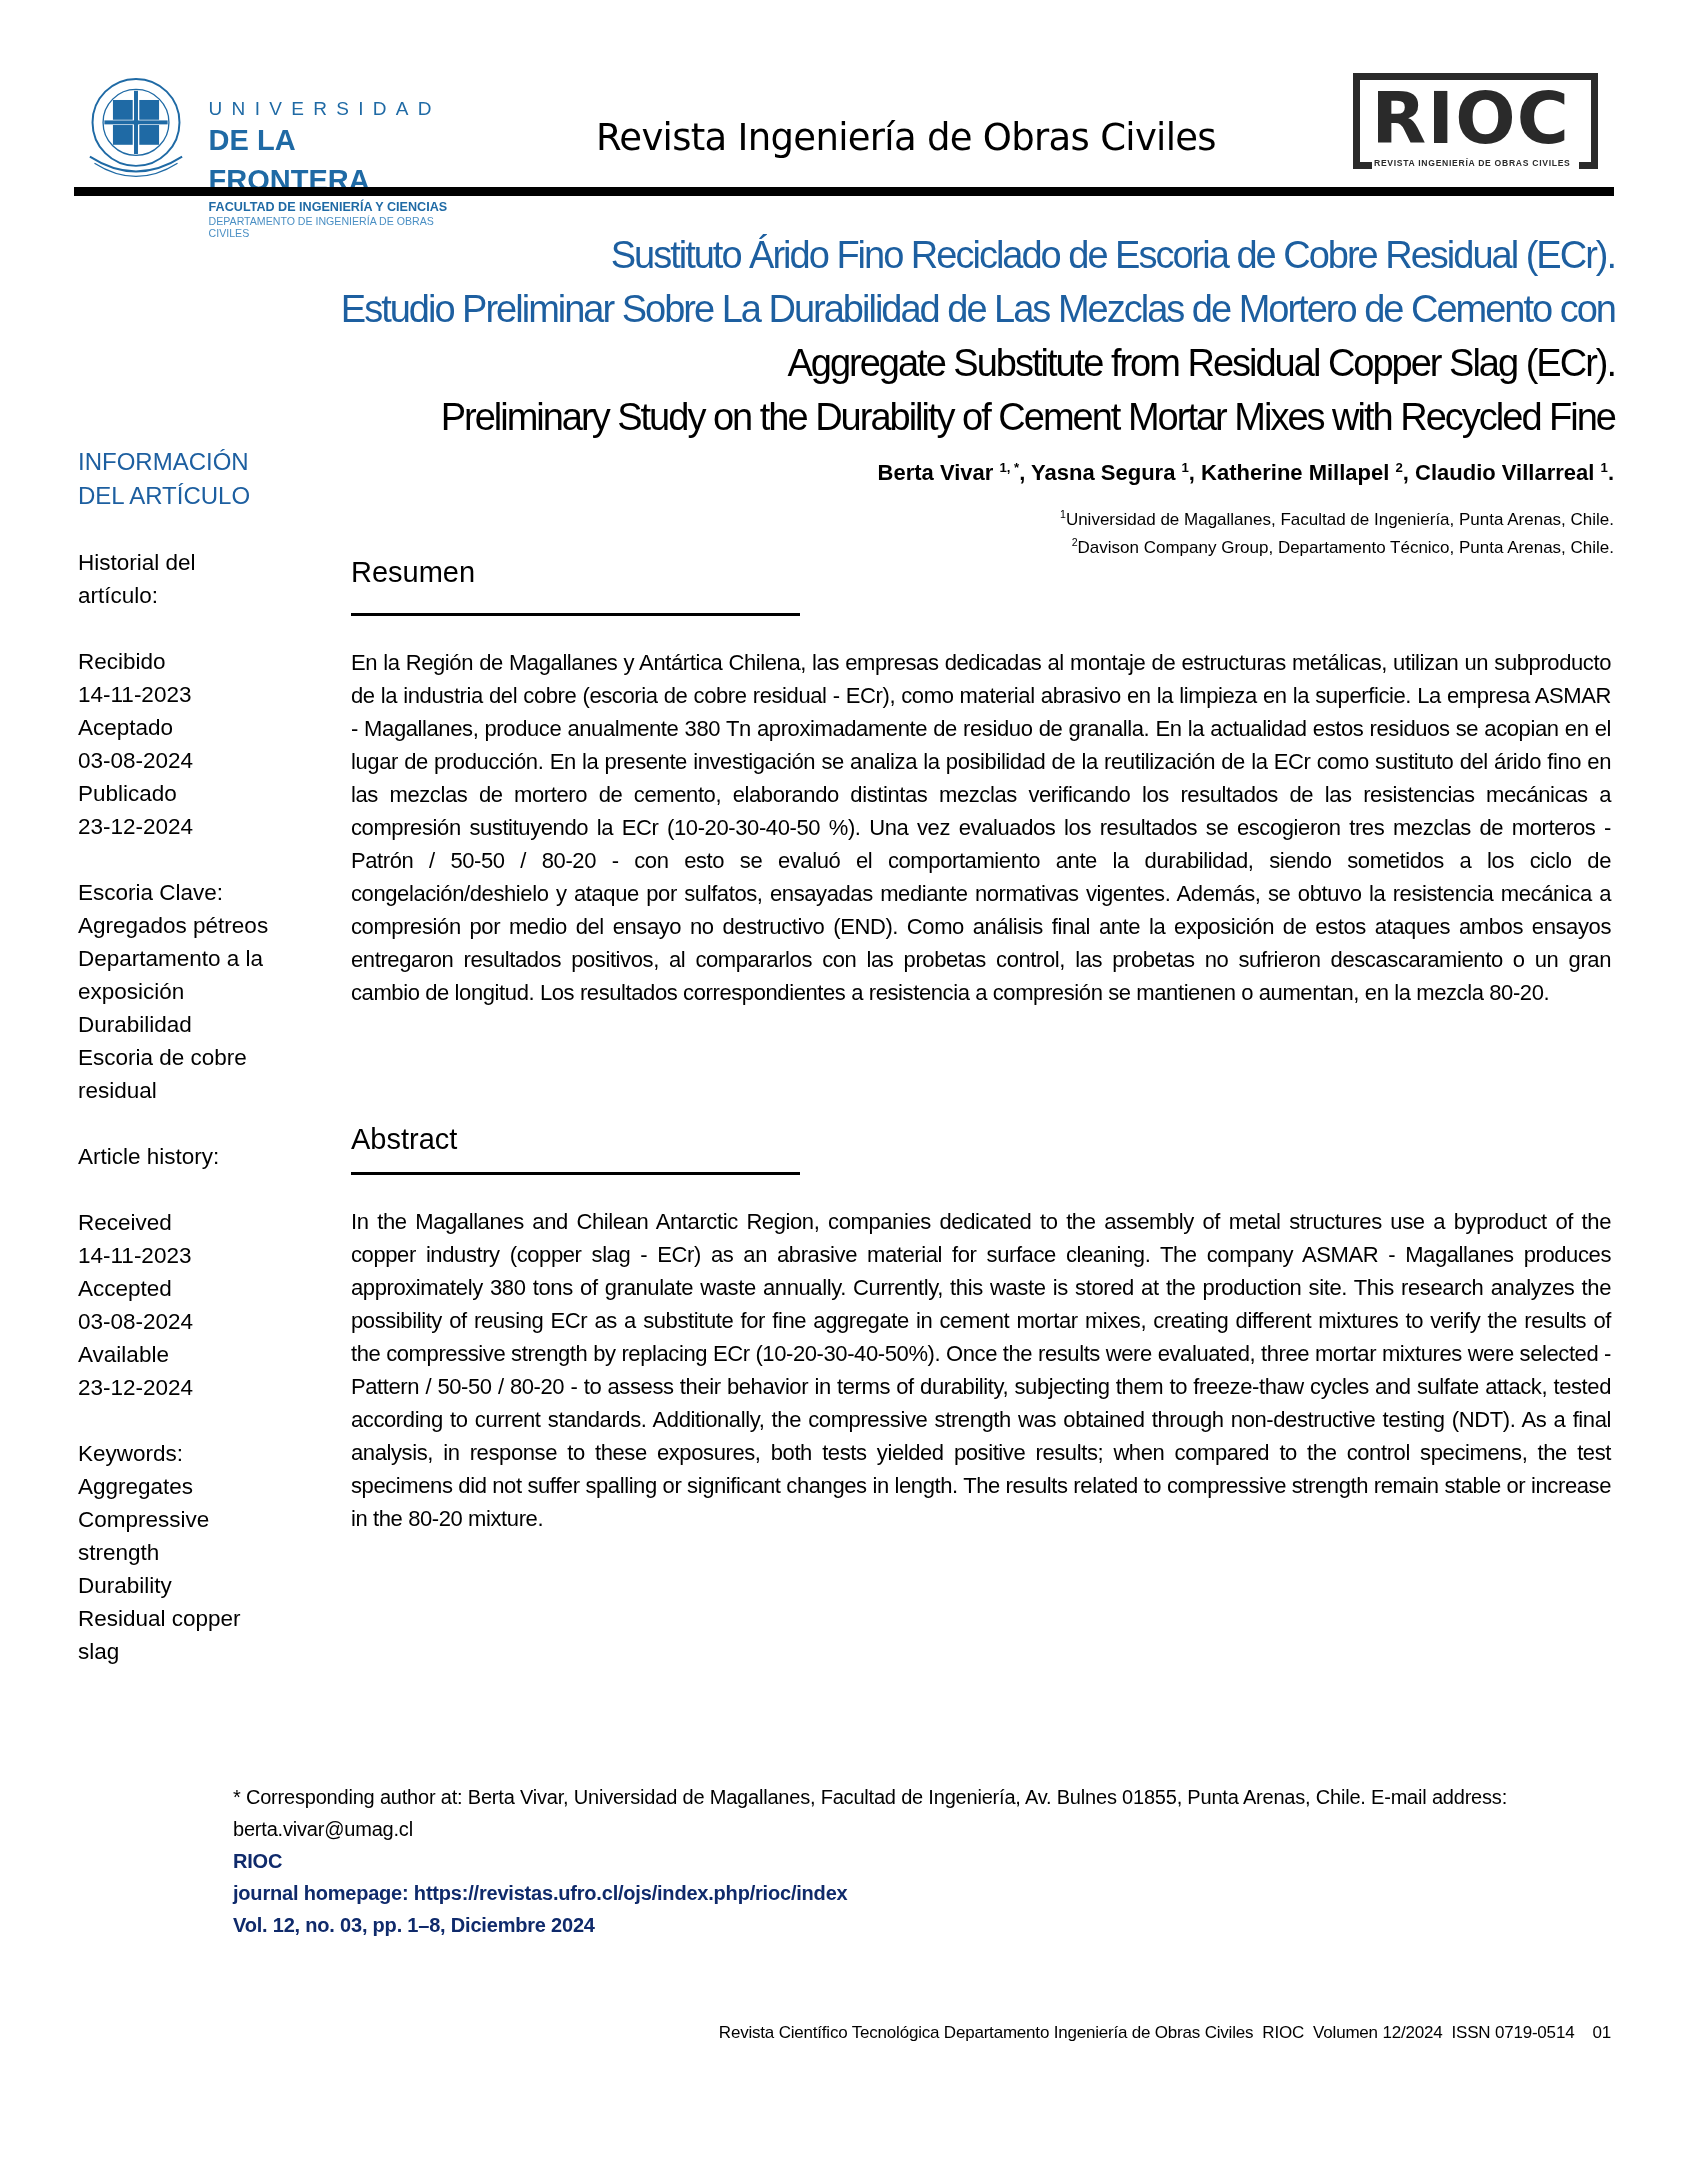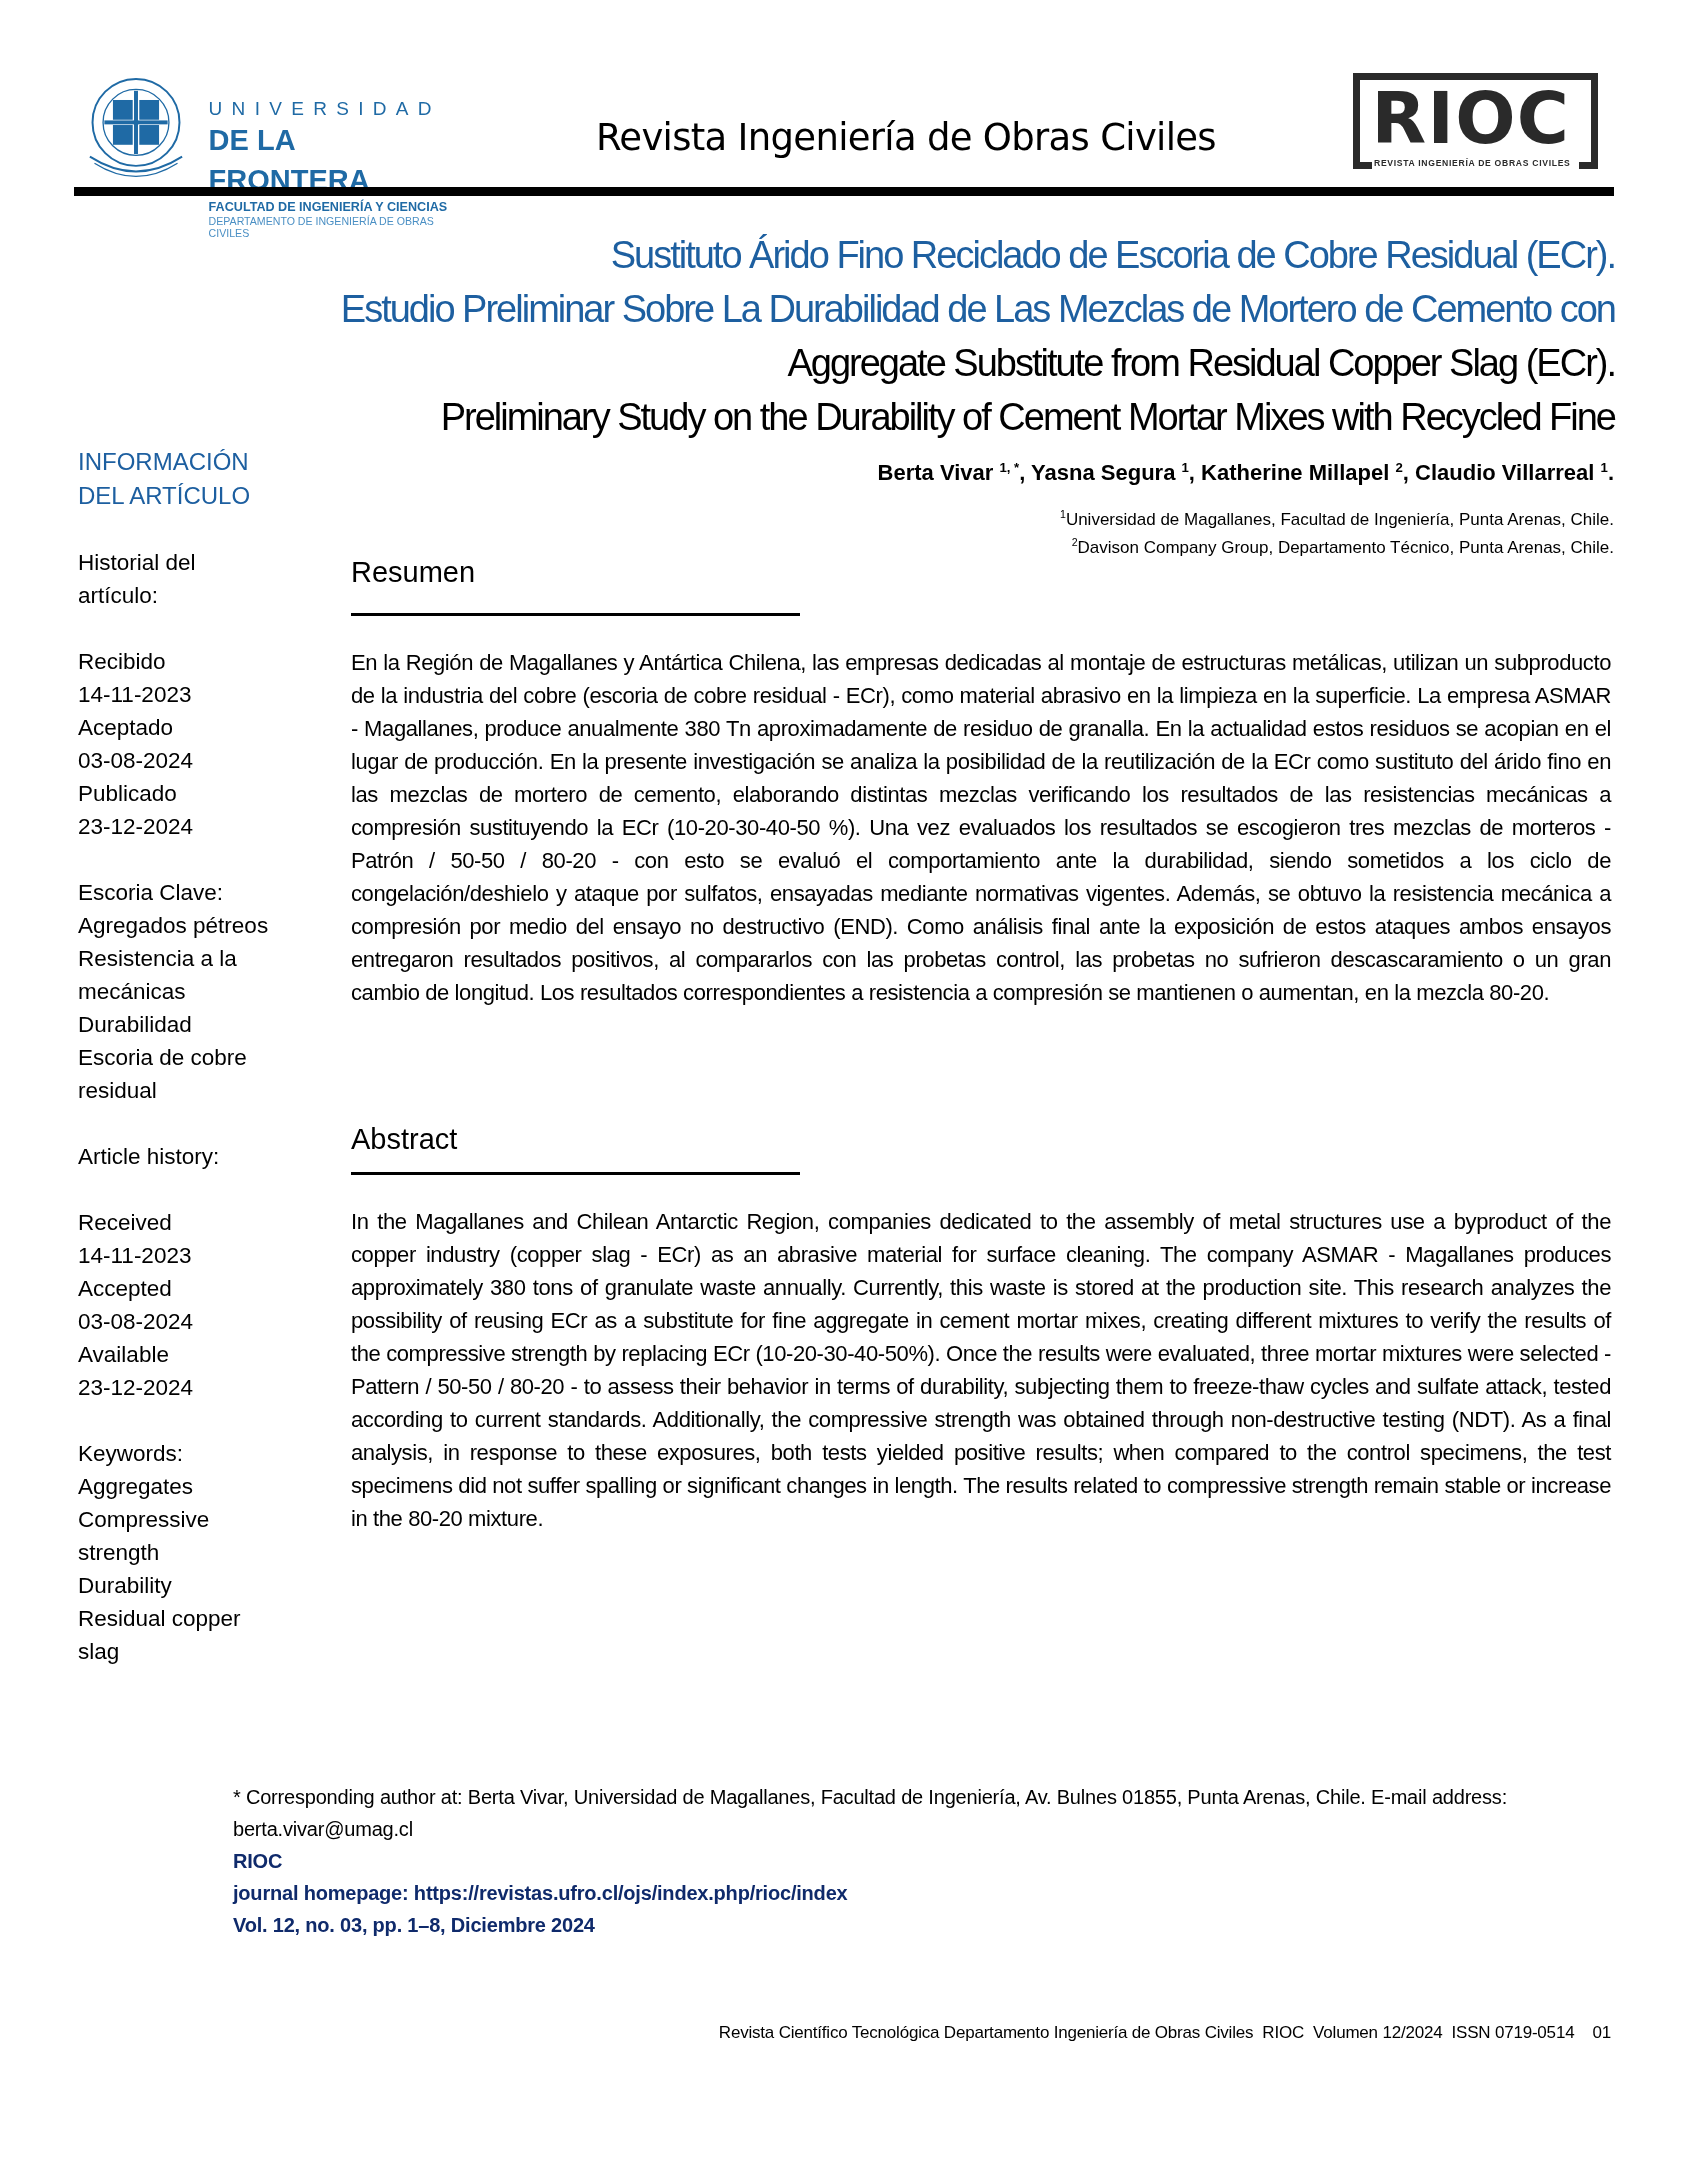--- a/index.html
+++ b/index.html
@@ -131,22 +131,22 @@
     <div>14-11-2023</div>
     <div>Aceptado</div>
     <div>03-08-2024</div>
     <div>Publicado</div>
     <div>23-12-2024</div>
   </div>
   <div class="gap"></div>
   <div>Escoria Clave:</div>
   <div>
     <div>Agregados pétreos</div>
-    <div>Resistencia a la</div>
-    <div>mecánicas</div>
+    <div>Departamento a la</div>
+    <div>exposición</div>
     <div>Durabilidad</div>
     <div>Escoria de cobre</div>
     <div>residual</div>
   </div>
   <div class="gap"></div>
   <div>Article history:</div>
   <div class="gap"></div>
   <div>
     <div>Received</div>
     <div>14-11-2023</div>

